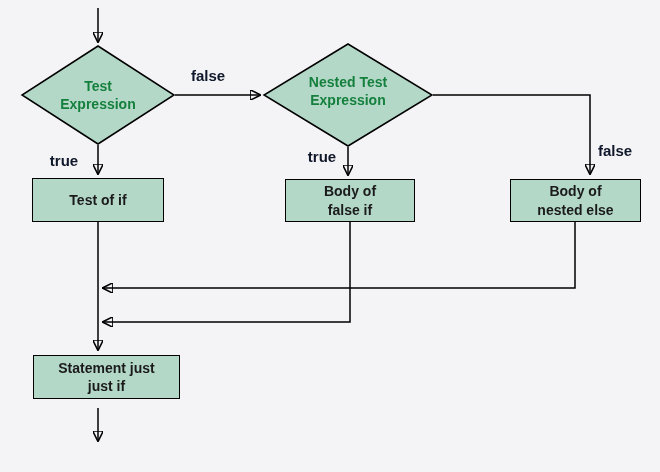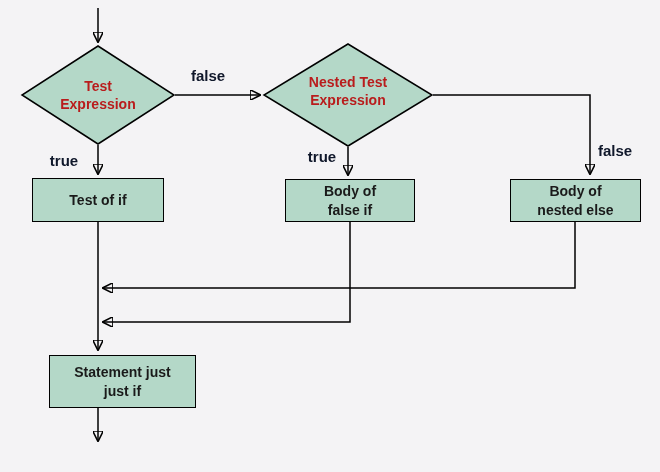--- a/index.html
+++ b/index.html
@@ -16,21 +16,21 @@
   .wires polygon { fill: #b4d8c8; stroke: #000; stroke-width: 1.5; }
   .node-text {
     position: absolute;
     display: flex;
     flex-direction: column;
     align-items: center;
     justify-content: center;
     text-align: center;
     font-size: 14px;
     font-weight: 700;
-    color: #b91c1c;
+    color: #15803d;
     line-height: 1.3;
     pointer-events: none;
   }
   .rect-node {
     position: absolute;
     background: #b4d8c8;
     border: 1.5px solid #000;
     display: flex;
     flex-direction: column;
     align-items: center;
@@ -97,21 +97,21 @@
     <span>Test of if</span>
   </div>
   <div class="rect-node" style="left:285px; top:179px; width:130px; height:43px;">
     <span>Body of</span>
     <span>false if</span>
   </div>
   <div class="rect-node" style="left:510px; top:179px; width:131px; height:43px;">
     <span>Body of</span>
     <span>nested else</span>
   </div>
-  <div class="rect-node" style="left:33px; top:355px; width:147px; height:53px;margin-left:16px;">
+  <div class="rect-node" style="left:33px; top:355px; width:147px; height:44px;">
     <span>Statement just</span>
     <span>just if</span>
   </div>
 
   <div class="branch-label ta-c" style="left:180px; top:68px; width:56px;">false</div>
   <div class="branch-label ta-c" style="left:40px; top:153px; width:48px;">true</div>
   <div class="branch-label ta-c" style="left:298px; top:149px; width:48px;">true</div>
   <div class="branch-label" style="left:598px; top:143px;">false</div>
 
 </div>

